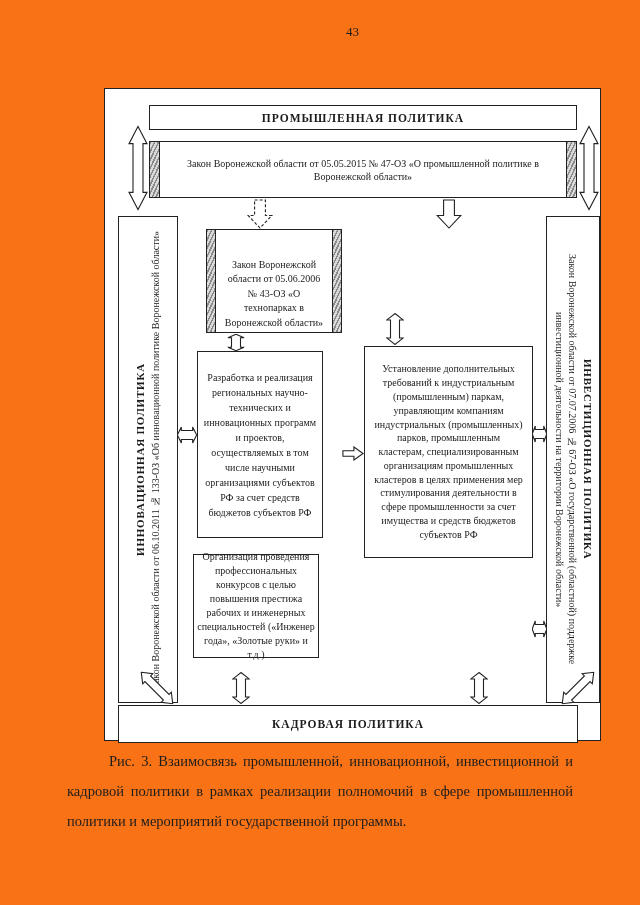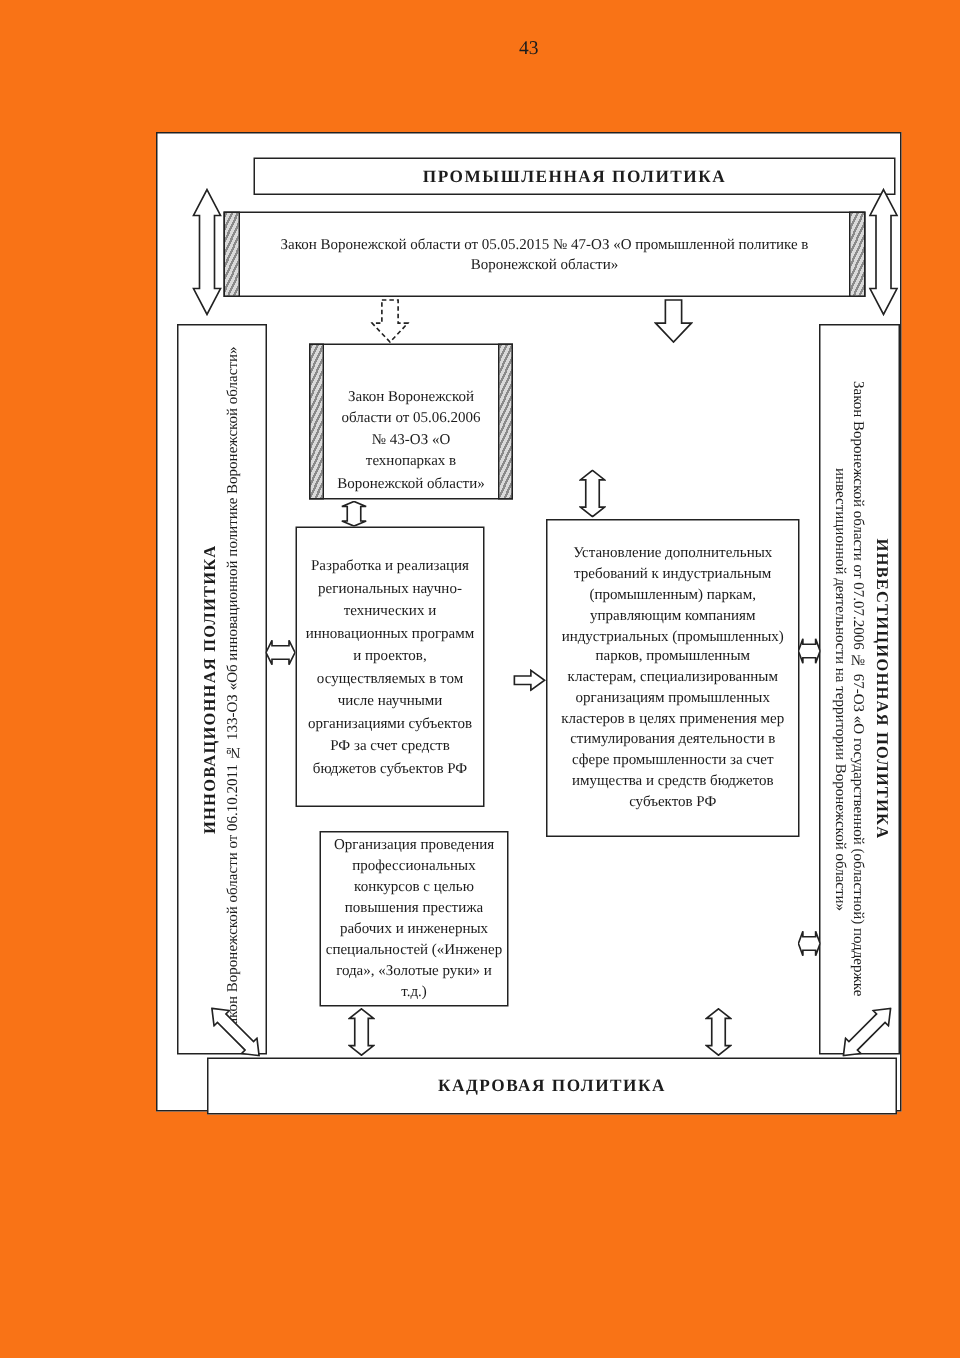--- a/index.html
+++ b/index.html
@@ -19,29 +19,29 @@
   .figure {
     position:absolute; left:104px; top:88px; width:497px; height:653px;
     border:1px solid #222; background:#fff;
   }
 
   .box {
     position:absolute; border:1px solid #222; background:#fff;
     display:flex; flex-direction:column; align-items:center; justify-content:center;
     text-align:center;
   }
-  .title-box { font-weight:bold; font-size:11.5px; letter-spacing:1px; flex-direction:row;margin-left:20px; }
+  .title-box { font-weight:bold; font-size:11.5px; letter-spacing:1px; flex-direction:row; }
 
   .b-title  { left:44px;  top:16px;  width:428px; height:25px; }
   .b-law    { left:44px;  top:52px;  width:428px; height:57px; font-size:10px; line-height:13px; padding:2px 20px; }
   .b-tech   { left:101px; top:140px; width:136px; height:104px; font-size:10px; line-height:14.5px; padding:2px 15px;justify-content:flex-end; }
   .b-coop   { left:259px; top:139px; width:169px; height:83px;  font-size:10px; line-height:14px; padding:2px 7px; }
   .b-prog   { left:92px;  top:262px; width:126px; height:187px; font-size:10px; line-height:15px; padding:20px 5px; }
   .b-req    { left:259px; top:257px; width:169px; height:212px; font-size:10px; line-height:13.8px; padding:2px 9px; }
-  .b-cont   { left:108px;  top:465px; width:126px; height:117px; font-size:10px; line-height:14px; padding:2px 1px; }
+  .b-cont   { left:88px;  top:465px; width:126px; height:104px; font-size:10px; line-height:14px; padding:2px 1px; }
   .b-info   { left:248px; top:500px; width:180px; height:80px;  font-size:10px; line-height:12.8px; padding:2px 7px; }
   .b-bottom { left:13px;  top:616px; width:460px; height:38px; }
 
   .hatch {
     position:absolute; top:-1px; bottom:-1px; width:11px;
     border:1px solid #222;
     background:repeating-linear-gradient(115deg,#8a8a8a 0 1.5px,#dadada 1.5px 3.5px);
   }
   .hatch-l { left:-1px; } .hatch-r { right:-1px; }
   .b-tech .hatch { width:10px; }
@@ -199,14 +199,15 @@
     </div>
 
     <div class="arr" style="left:450px;top:591px;width:46px;height:16px;transform:rotate(-45deg)">
       <svg viewBox="0 0 60 20" preserveAspectRatio="none">
           <polygon class="ap" points="1,10 13,1 13,5 47,5 47,1 59,10 47,19 47,15 13,15 13,19"></polygon>
         </svg>
     </div>
 
   </div>
 
+  <p class="caption">Рис. 3. Взаимосвязь промышленной, инновационной, инвестиционной и кадровой политики в рамках реализации полномочий в сфере промышленной политики и мероприятий государственной программы.</p>
 
 </div>
 
 </body></html>

